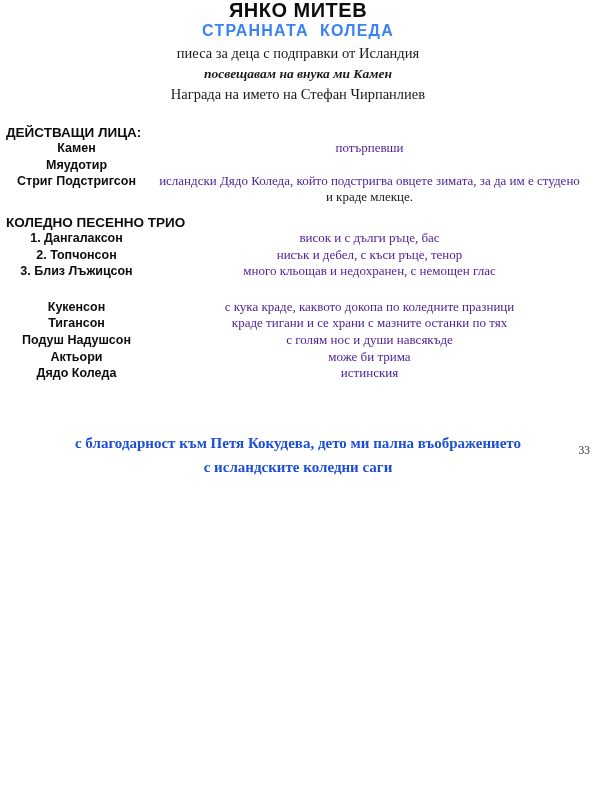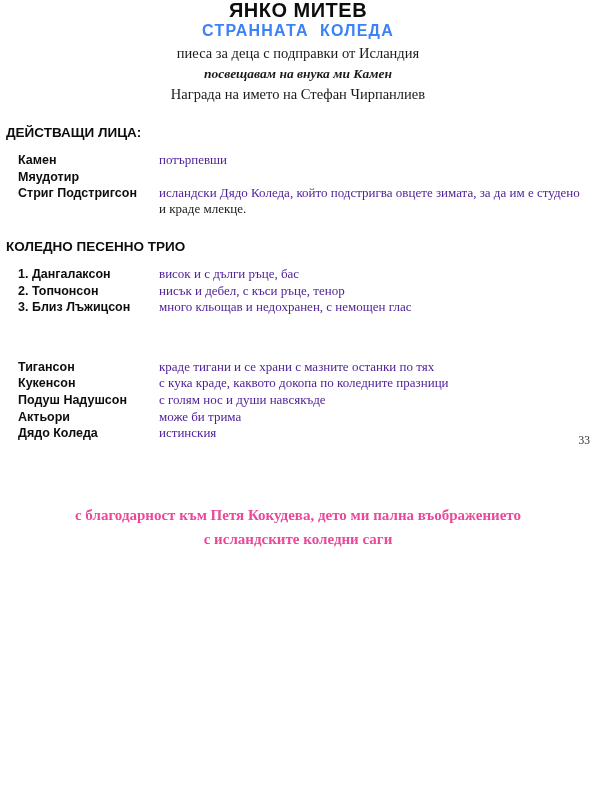--- a/index.html
+++ b/index.html
@@ -60,22 +60,23 @@
   
   .section-heading {
     font-family: "Liberation Sans", "DejaVu Sans", sans-serif;
     font-weight: bold;
     font-size: 13.5px;
     color: #0d0d0d;
     padding-left: 2px;
   }
   .cast-list {
     list-style: none;
-    margin: 12px;
+    margin: 0;
     padding: 0;
+    text-align: center;
   }
   .cast-row {
     display: flex;
     align-items: flex-start;
     line-height: 1.28;
   }
   .cast-name {
     flex: 0 0 143px;
     width: 143px;
     font-family: "Liberation Sans", "DejaVu Sans", sans-serif;
@@ -110,28 +111,28 @@
     color: #1a1a1a;
   }
 
   
   .acknowledgement {
     text-align: center;
     font-family: "Liberation Serif", "DejaVu Serif", serif;
     font-weight: bold;
     font-size: 15px;
     line-height: 1.6;
-    color: #ec4899;
+    color: #1d4ed8;
   }
 
   
   .page-number {
     position: absolute;
     right: 10px;
-    top: 434px;
+    top: 444px;
     font-size: 11.5px;
     color: #2b2b2b;
   }
 
   .content { padding: 0 8px 0 4px; }
 </style>
 </head>
 <body>
 
 <div class="page">
@@ -181,26 +182,26 @@
       <li class="cast-row">
         <span class="cast-name">3. Близ Лъжицсон</span>
         <span class="cast-desc">много кльощав и недохранен, с немощен глас</span>
       </li>
     </ul>
 
     <div class="block-gap-md"></div>
 
     <ul class="cast-list">
       <li class="cast-row">
+        <span class="cast-name">Кукенсон</span>
+        <span class="cast-desc">с кука краде, каквото докопа по коледните празници</span>
+      </li>
+      <li class="cast-row">
         <span class="cast-name">Тигансон</span>
         <span class="cast-desc">краде тигани и се храни с мазните останки по тях</span>
-      </li>
-      <li class="cast-row">
-        <span class="cast-name">Кукенсон</span>
-        <span class="cast-desc">с кука краде, каквото докопа по коледните празници</span>
       </li>
       <li class="cast-row">
         <span class="cast-name">Подуш Надушсон</span>
         <span class="cast-desc">с голям нос и души навсякъде</span>
       </li>
       <li class="cast-row">
         <span class="cast-name">Актьори</span>
         <span class="cast-desc">може би трима</span>
       </li>
       <li class="cast-row">

